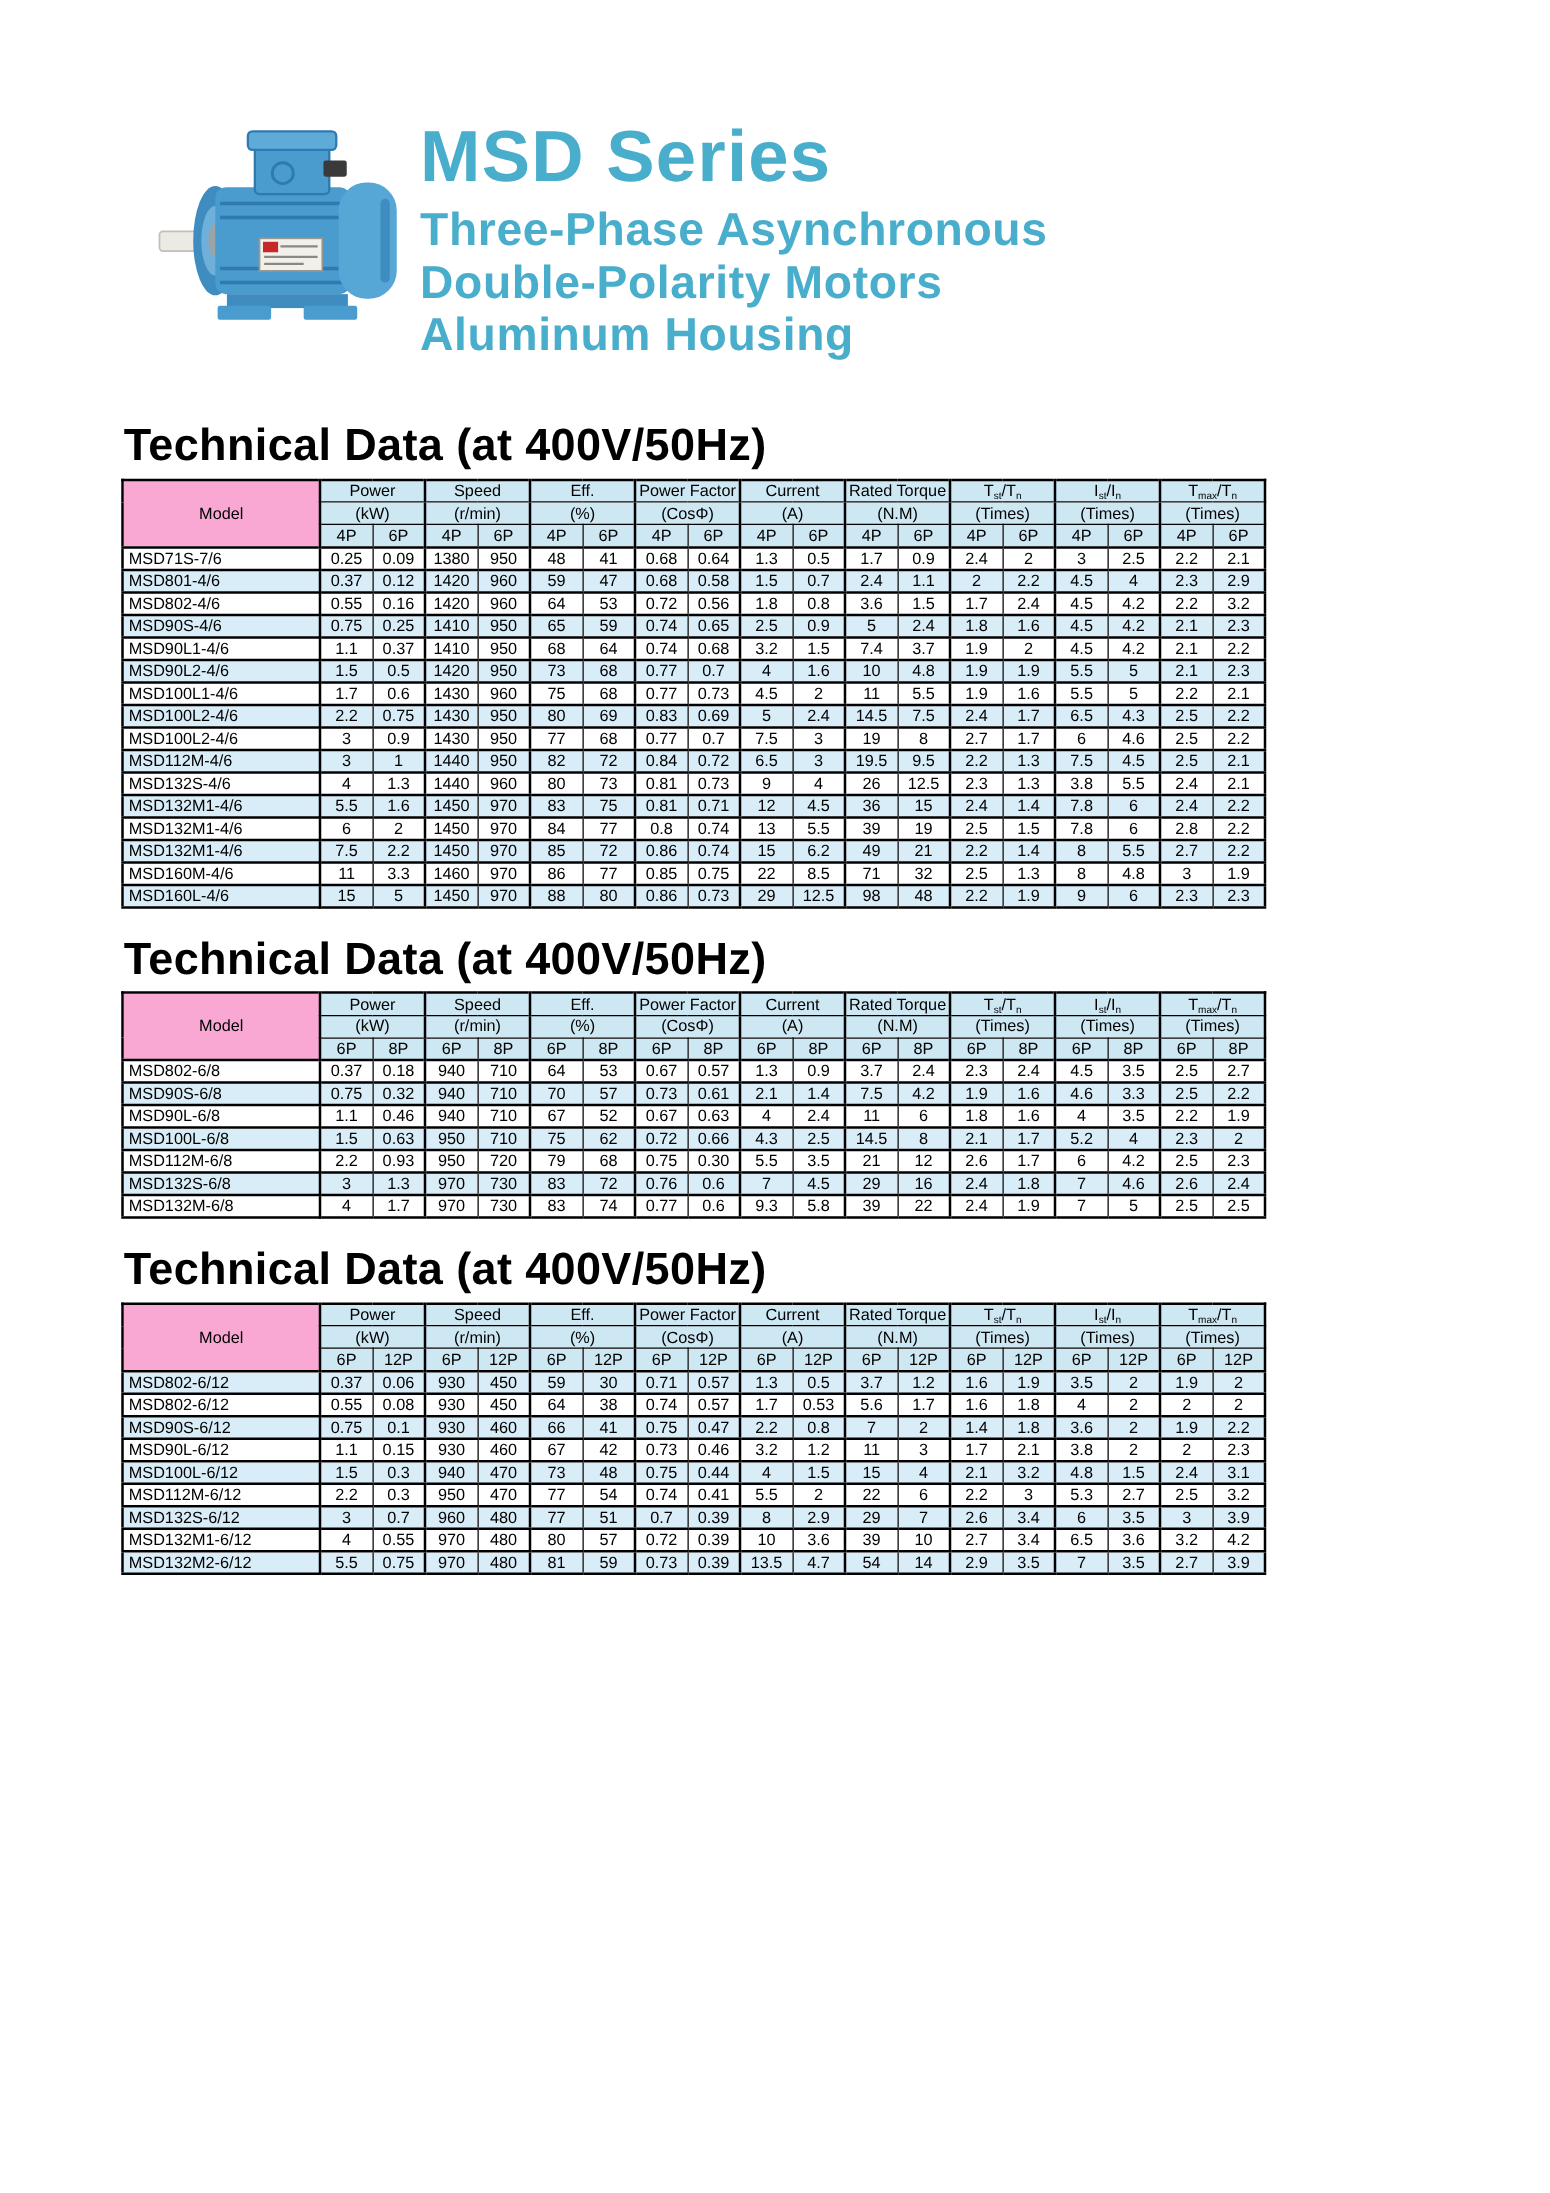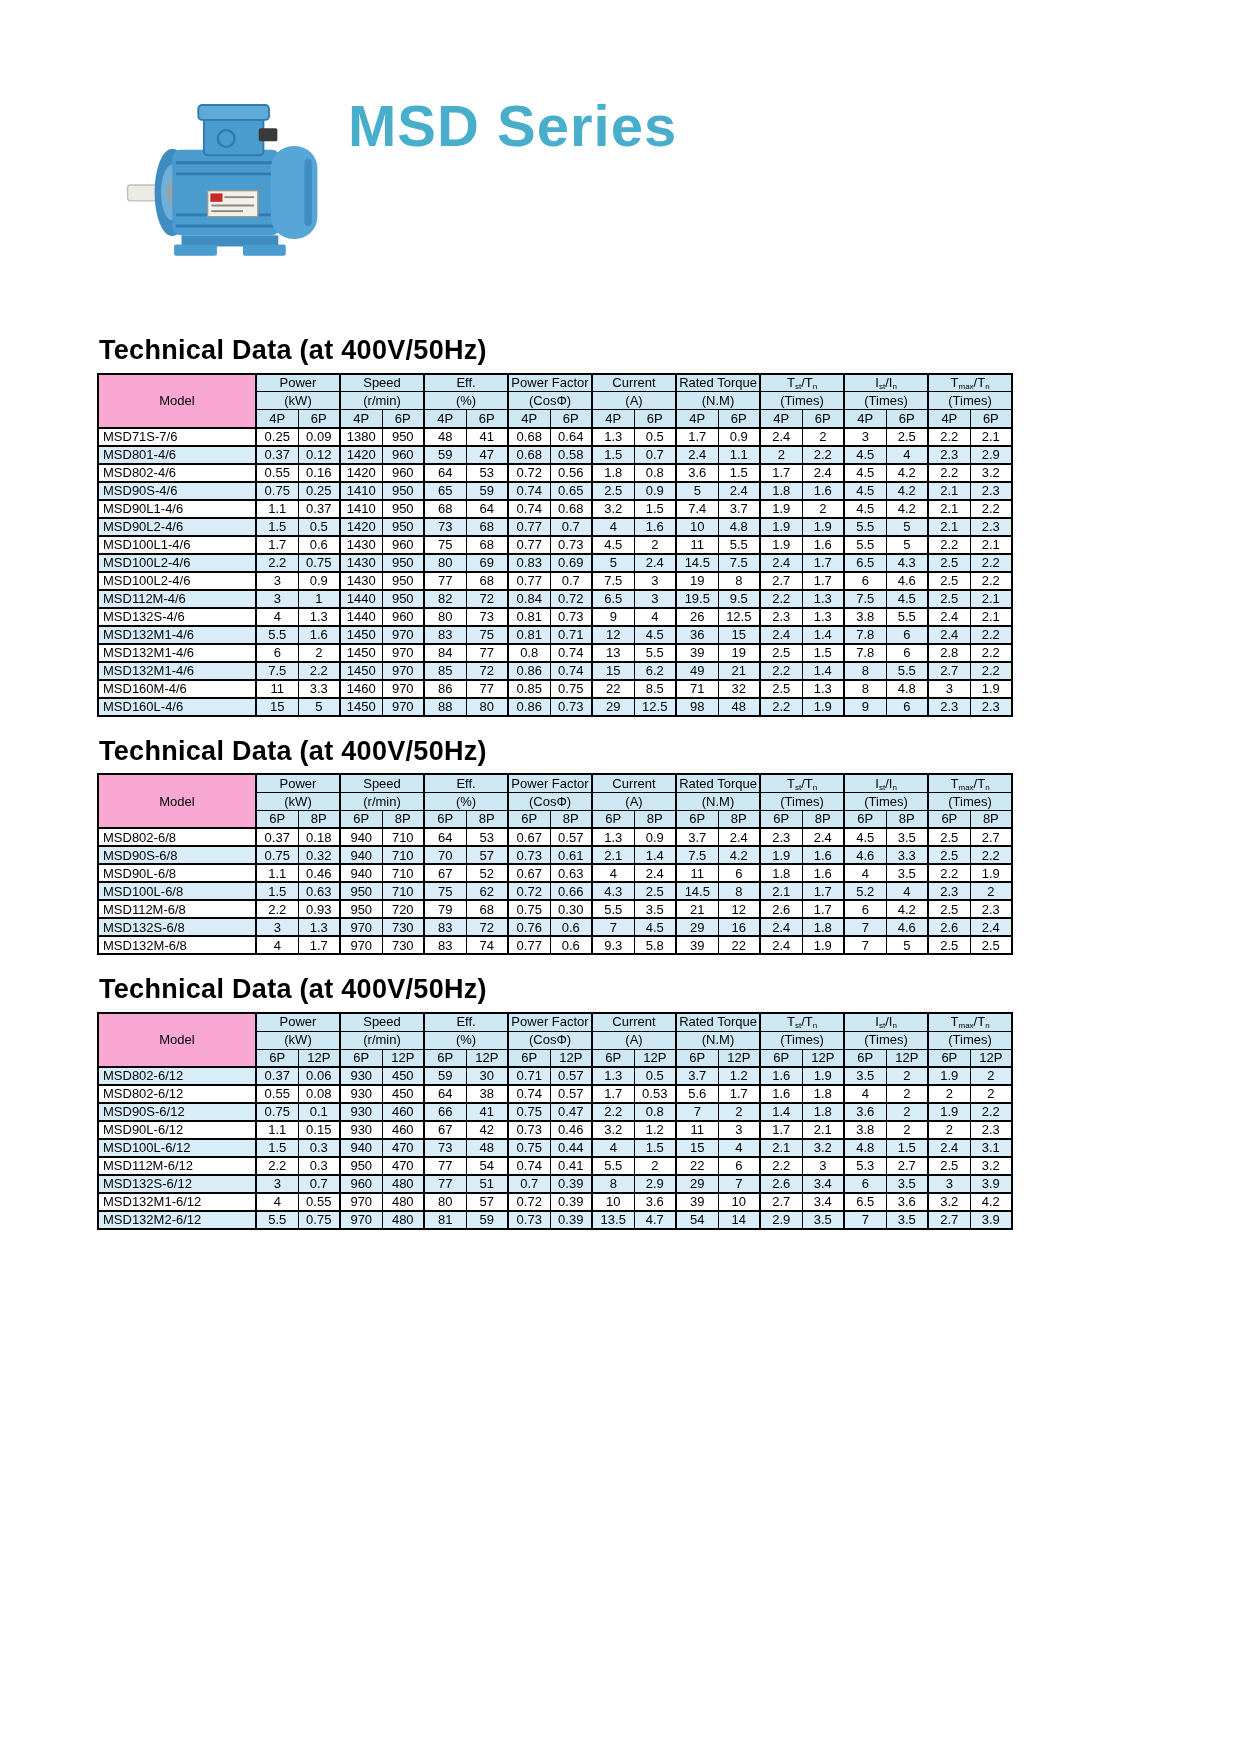--- a/index.html
+++ b/index.html
@@ -4,33 +4,33 @@
 <style>
   * { box-sizing: border-box; }
   html, body { margin: 0; padding: 0; background: #ffffff; }
   .page {
     width: 1240px; height: 1754px; background: #ffffff; position: relative;
     font-family: "Liberation Sans", sans-serif; color: #000; overflow: hidden;
   }
   
   .header { position: absolute; top: 96px; left: 122px; display: flex; align-items: flex-start; }
   .motor-wrap { width: 214px; height: 180px; flex: 0 0 auto; }
-  .titles { margin-left: 12px; margin-top: 0; }
+  .titles { margin-top: 0; }
   .main-title {
     font-size: 58px; font-weight: 800; line-height: 1.02; margin: 0;
     color: #49AECB; letter-spacing: 1px;
   }
   .subtitle-line {
     font-size: 37px; font-weight: 800; line-height: 1.13; color: #49AECB; letter-spacing: 0.5px;
   }
   .subtitle-block { margin-top: 8px; }
   
   .content { position: absolute; top: 336px; left: 97px; width: 916px; }
   .section-title {
-    font-size: 27px; font-weight: bold; letter-spacing: 0.3px;
+    font-size: 36px; font-weight: bold; letter-spacing: 0.3px;
     margin: 0 0 7px 2px; line-height: 1.1;
   }
   .section + .section { margin-top: 20px; }
   table.tech-table {
     border-collapse: collapse; table-layout: fixed; width: 914px;
     font-size: 13px; border: 2px solid #000;
   }
   .col-model { width: 158px; }
   .col-val  { width: 42px; }
   .tech-table th, .tech-table td {
@@ -81,20 +81,25 @@
         <line x1="96" y1="116" x2="142" y2="116" stroke="#8B887F" stroke-width="2"></line>
         <line x1="96" y1="122" x2="130" y2="122" stroke="#8B887F" stroke-width="2"></line>
 
         <rect x="64" y="148" width="104" height="12" fill="#3F8CC0"></rect>
         <rect x="56" y="158" width="46" height="12" rx="2" fill="#4A9BCE"></rect>
         <rect x="130" y="158" width="46" height="12" rx="2" fill="#4A9BCE"></rect>
       </svg>
     </div>
     <div class="titles">
       <h1 class="main-title">MSD Series</h1>
+      <div class="subtitle-block">
+        <div class="subtitle-line">Three-Phase Asynchronous</div>
+        <div class="subtitle-line">Double-Polarity Motors</div>
+        <div class="subtitle-line">Aluminum Housing</div>
+      </div>
     </div>
   </div>
 
   <div class="content">
     <div class="section">
       <h2 class="section-title">Technical Data (at 400V/50Hz)</h2>
       <div class="table-slot">
           <table class="tech-table">
             <colgroup>
               <col class="col-model">

